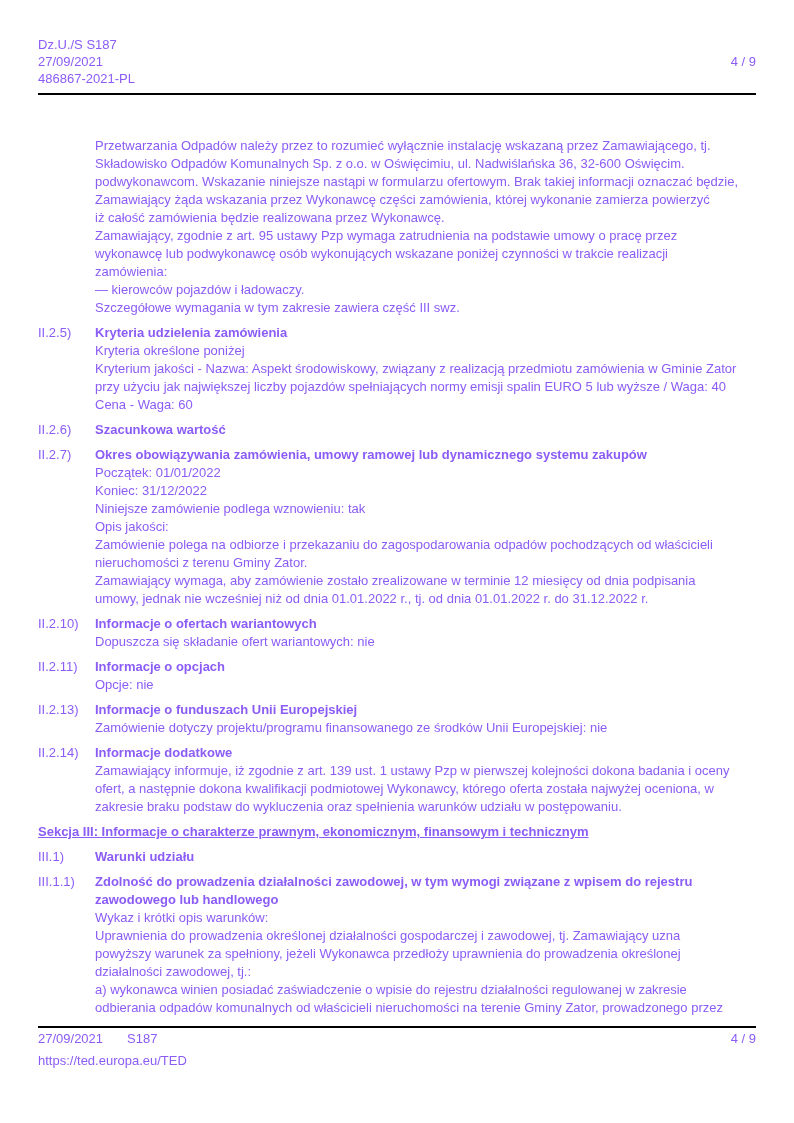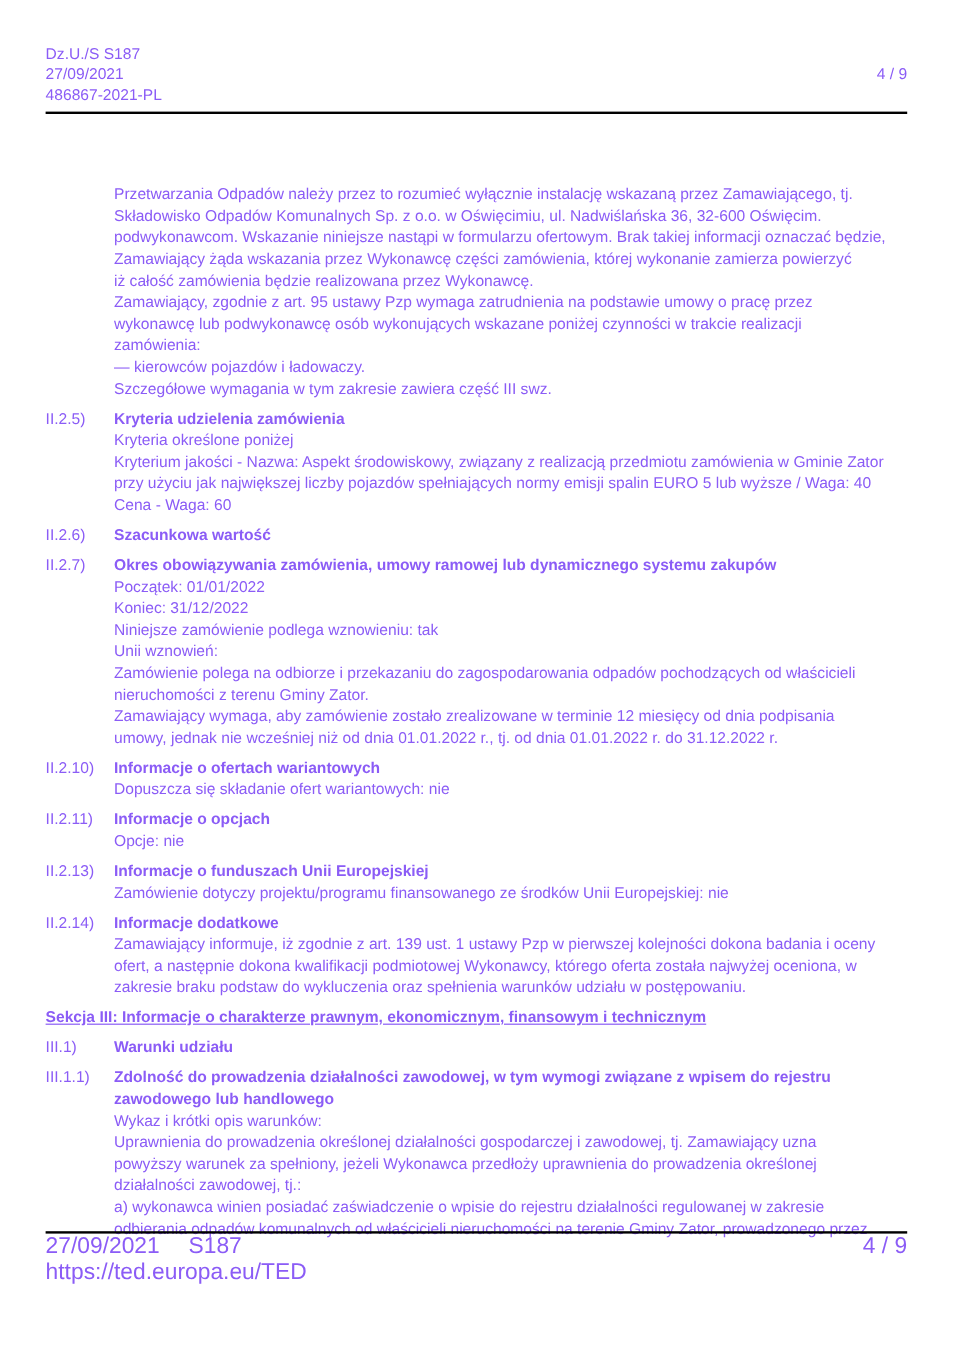--- a/index.html
+++ b/index.html
@@ -40,37 +40,37 @@
   
   .body-content {
     position: absolute;
     left: 38px;
     top: 137px;
     width: 718px;
     font-size: 13px;
     line-height: 18px;
   }
   .sec-row { display: flex; margin-top: 7px; }
-  .sec-row.first { margin-top: 16px; }
+  .sec-row.first { margin-top: 0; }
   .sec-num { width: 57px; flex-shrink: 0; }
   .sec-content { flex: 1; min-width: 0; }
   .sec-heading { font-weight: bold; }
   .body-line { white-space: nowrap; }
   .chapter-heading {
     margin-top: 7px;
     font-weight: bold;
     text-decoration: underline;
   }
   
   .footer {
     position: absolute;
     left: 38px;
     right: 38px;
     top: 1030px;
-    font-size: 19px;
+    font-size: 13px;
     line-height: 18px;
   }
   .footer .frow { position: relative; }
   .footer .f-series { margin-left: 24px; }
   .footer .f-page { position: absolute; right: 0; top: 0; }
   .footer .f-url { margin-top: 4px; }
 </style>
 </head>
 <body>
 
@@ -119,21 +119,21 @@
           <div class="sec-heading">Szacunkowa wartość</div>
         </div>
       </div>
       <div class="sec-row">
         <div class="sec-num">II.2.7)</div>
         <div class="sec-content">
           <div class="sec-heading">Okres obowiązywania zamówienia, umowy ramowej lub dynamicznego systemu zakupów</div>
           <div class="body-line">Początek: 01/01/2022</div>
           <div class="body-line">Koniec: 31/12/2022</div>
           <div class="body-line">Niniejsze zamówienie podlega wznowieniu: tak</div>
-          <div class="body-line">Unii wznowień:</div>
+          <div class="body-line">Opis jakości:</div>
           <div class="body-line">Zamówienie polega na odbiorze i przekazaniu do zagospodarowania odpadów pochodzących od właścicieli</div>
           <div class="body-line">nieruchomości z terenu Gminy Zator.</div>
           <div class="body-line">Zamawiający wymaga, aby zamówienie zostało zrealizowane w terminie 12 miesięcy od dnia podpisania</div>
           <div class="body-line">umowy, jednak nie wcześniej niż od dnia 01.01.2022 r., tj. od dnia 01.01.2022 r. do 31.12.2022 r.</div>
         </div>
       </div>
       <div class="sec-row">
         <div class="sec-num">II.2.10)</div>
         <div class="sec-content">
           <div class="sec-heading">Informacje o ofertach wariantowych</div>

